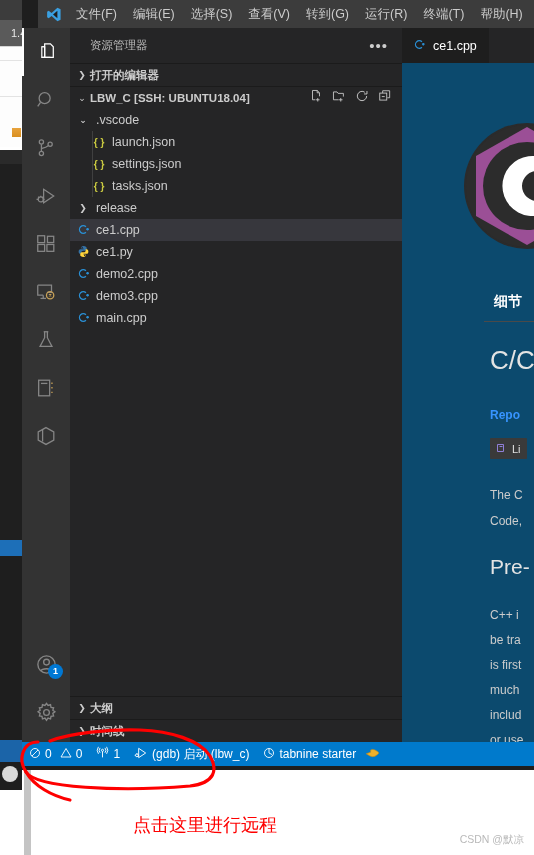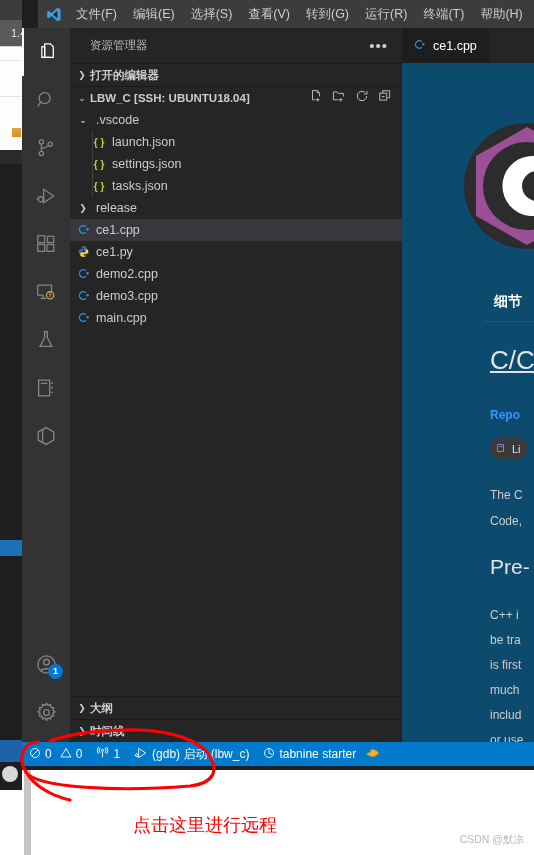--- a/index.html
+++ b/index.html
@@ -70,23 +70,23 @@
   
   #editorzone{position:absolute;left:380px;top:28px;width:132px;height:714px;background:#1e1e1e;overflow:hidden;}
   #tabsrow{height:35px;background:#252526;display:flex;}
   #tab-active{height:35px;background:#1e1e1e;display:flex;align-items:center;padding:0 12px 0 11px;
               border-right:1px solid #252526;color:#ffffff;font-size:12.5px;white-space:nowrap;}
   #ext-page{position:relative;height:679px;background:#0c4a6e;overflow:hidden;}
   #ext-logo{position:absolute;left:62px;top:60px;width:126px;height:126px;border-radius:50%;
             background:#2b2b2b;overflow:hidden;}
   #ext-name{position:absolute;left:92px;top:230px;color:#ffffff;font-size:14px;font-weight:bold;white-space:nowrap;}
   #ext-underline{position:absolute;left:82px;top:258px;width:90px;height:1px;background:#4a4a4a;}
-  #ext-h1{position:absolute;left:88px;top:282px;color:#e4e4e4;font-size:26px;white-space:nowrap;text-decoration:underline;}
+  #ext-h1{position:absolute;left:88px;top:282px;color:#e4e4e4;font-size:26px;white-space:nowrap;}
   #ext-repo{position:absolute;left:88px;top:345px;color:#3794ff;font-size:12px;font-weight:bold;white-space:nowrap;}
-  #ext-badge{position:absolute;left:88px;top:375px;height:21px;background:#3a3a3a;border-radius:9px;
+  #ext-badge{position:absolute;left:88px;top:375px;height:21px;background:#3a3a3a;border-radius:1px;
              display:flex;align-items:center;padding:0 6px;color:#e0e0e0;font-size:11px;white-space:nowrap;gap:4px;}
   .ext-p{position:absolute;left:88px;color:#cccccc;font-size:12px;white-space:nowrap;}
   #ext-h2{position:absolute;left:88px;top:492px;color:#e4e4e4;font-size:21px;white-space:nowrap;}
 
   
   #statusbar{position:absolute;left:0;top:742px;width:512px;height:24px;background:#007acc;
              display:flex;align-items:center;color:#ffffff;font-size:12px;white-space:nowrap;}
   #remote-ind{height:24px;background:#16825d;display:flex;align-items:center;gap:5px;padding:0 8px 0 7px;}
   .sb-item{display:flex;align-items:center;gap:4px;padding:0 7px;height:24px;}
 

